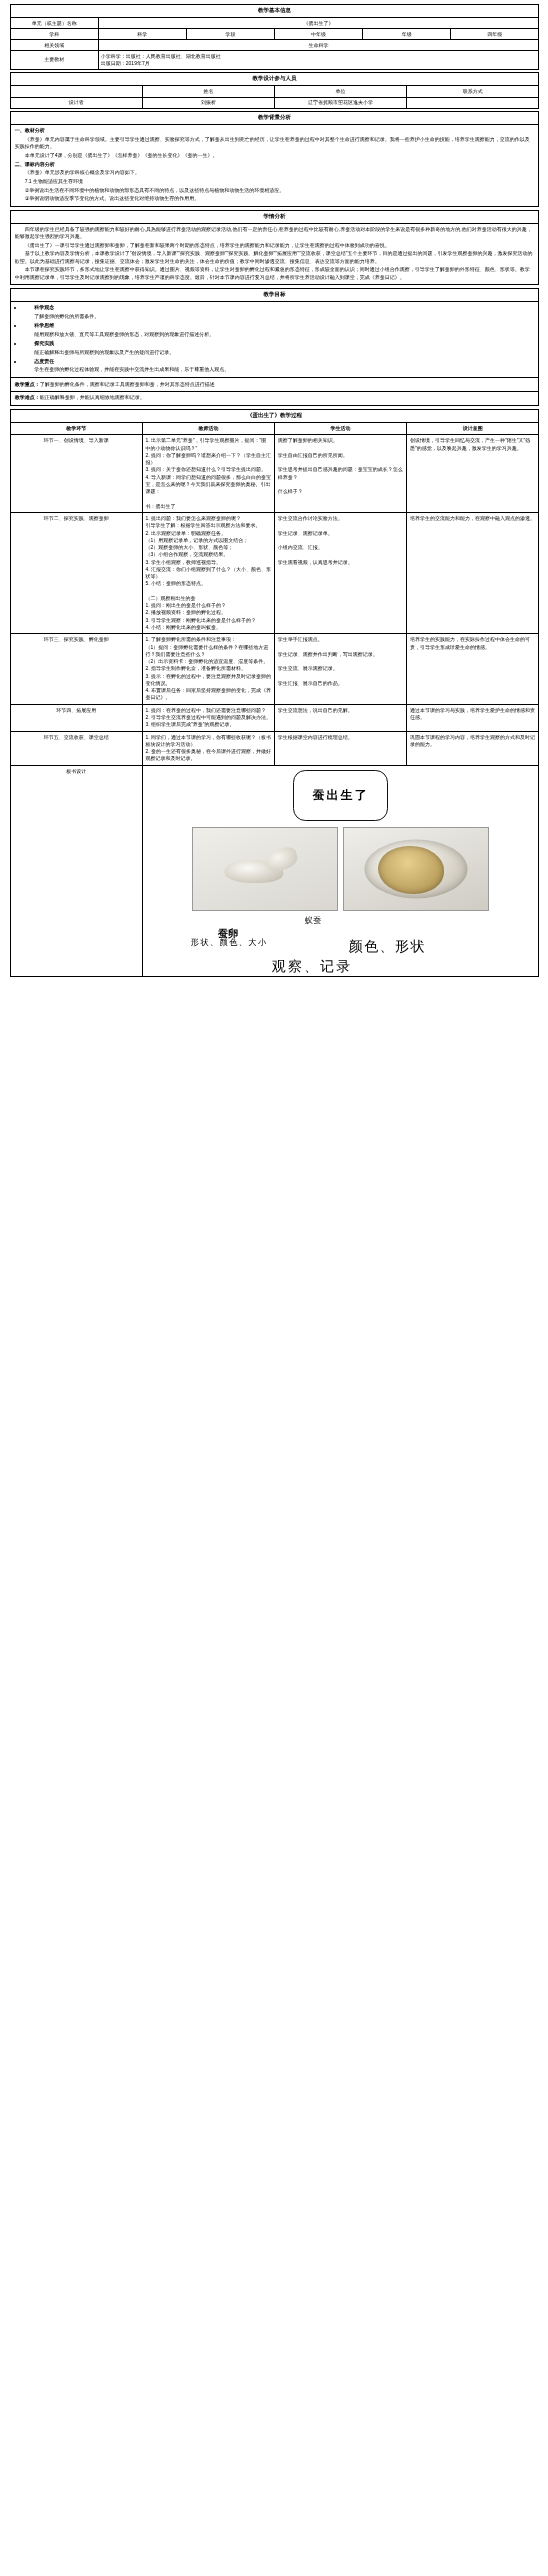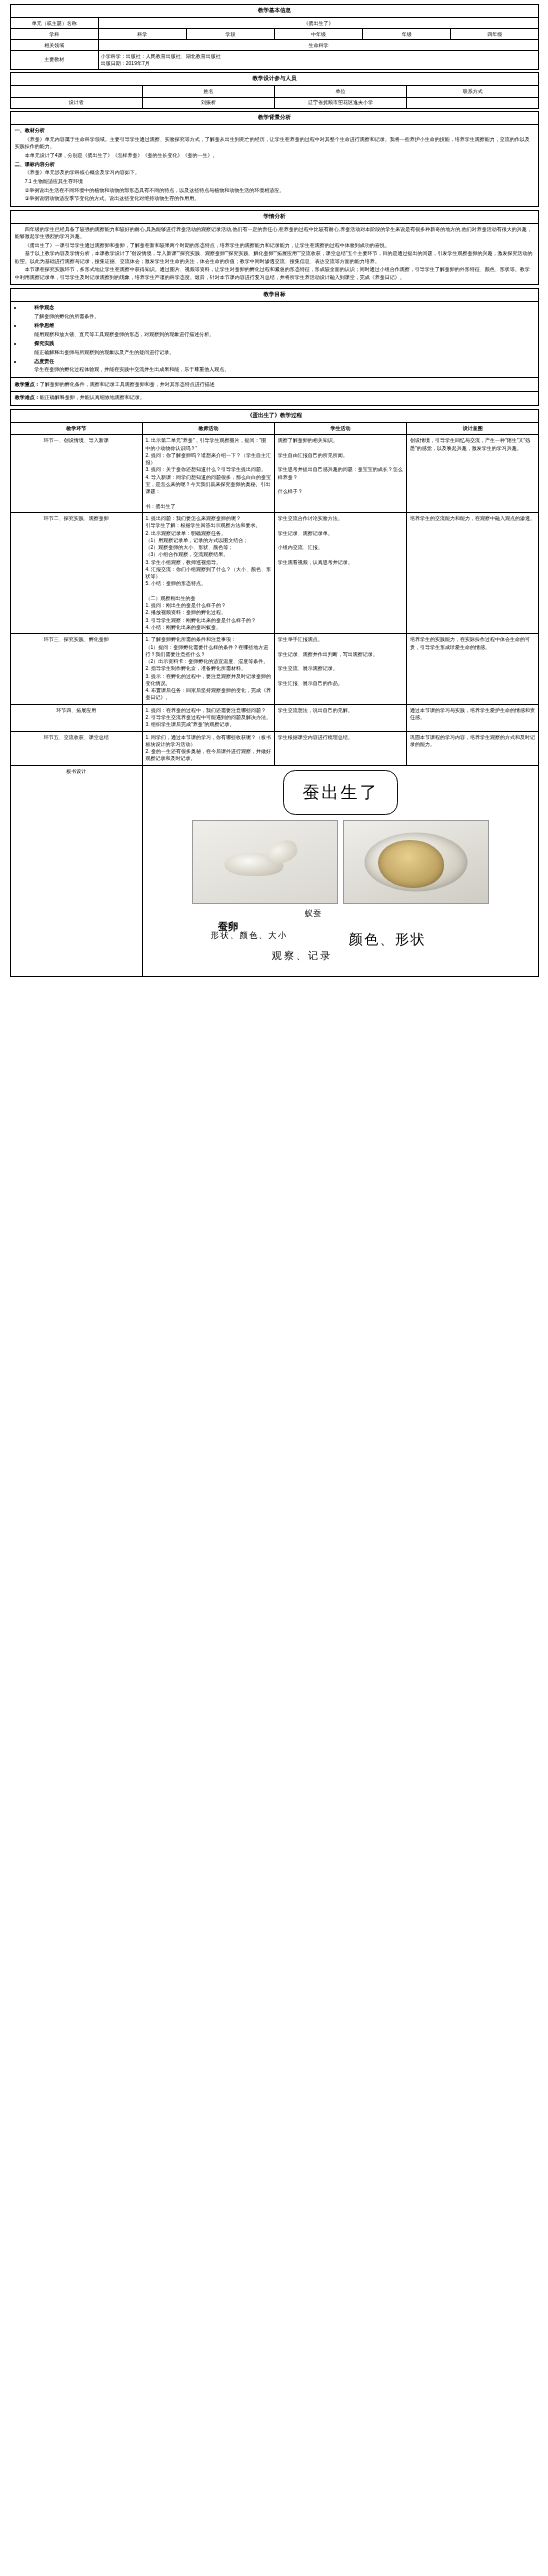--- a/index.html
+++ b/index.html
@@ -17,36 +17,36 @@
   .analysis p.noind{text-indent:0;}
   ul.goals{margin:0;padding-left:9.6px;}
   ul.goals li{font-size:5px;line-height:1.5;list-style:disc;margin:0;}
   .goal-h{font-weight:bold;margin:0;}
   .goal-b{margin:0 0 1.4px 0;text-indent:2em;}
   .proc td{vertical-align:top;padding:2.1px 2.7px;}
   .vmid{vertical-align:middle;}
   .board{height:206px;position:relative;}
   .board-inner{position:absolute;inset:0;display:flex;flex-direction:column;}
   .board-title{text-align:center;margin-top:4.1px;}
-  .board-title span{display:inline-block;border:1.4px solid #111;border-radius:12.3px;padding:9px 18px;font-size:17px;font-weight:normal;letter-spacing:2.1px;font-family:"DejaVu Sans",sans-serif;background:#fff;}
+  .board-title span{display:inline-block;border:1.4px solid #111;border-radius:12.3px;padding:16px 18px;font-size:12px;font-weight:bold;letter-spacing:2.1px;font-family:"DejaVu Sans",sans-serif;background:#fff;}
   .board-imgs{display:flex;gap:5.5px;justify-content:center;margin-top:5.5px;}
   .img-box{width:144px;height:82px;border:0.7px solid #999;background:linear-gradient(160deg,#efeee9,#d9d7d0);position:relative;overflow:hidden;}
   .img-box.two{background:linear-gradient(160deg,#efeee9,#cfccc4);}
   .egg{position:absolute;left:50%;top:50%;transform:translate(-50%,-50%);width:103px;height:59px;border-radius:50%;background:radial-gradient(ellipse at 40% 35%,#fdfcf8,#cfcabd 70%,#b4aea1);box-shadow:inset 0 0 9.6px rgba(0,0,0,.25);}
   .chick{position:absolute;left:46%;top:52%;transform:translate(-50%,-50%);width:66px;height:48px;border-radius:48% 52% 46% 54%;background:radial-gradient(ellipse at 45% 35%,#e9cf8f,#b99e5c 70%,#8e7940);box-shadow:inset 0 0 6.9px rgba(0,0,0,.3);}
   .bird{position:absolute;left:48%;top:50%;transform:translate(-50%,-50%);width:89px;height:48px;}
   .bird:before{content:"";position:absolute;left:6.9px;top:15px;width:59px;height:23px;border-radius:50% 60% 45% 50%;background:radial-gradient(ellipse at 40% 35%,#fbfaf6,#ccc7ba 75%,#aaa395);}
   .bird:after{content:"";position:absolute;left:48px;top:4.1px;width:32px;height:20.6px;border-radius:60% 40% 50% 50%;background:radial-gradient(ellipse at 40% 35%,#f7f5ef,#c6c1b4);transform:rotate(-18deg);}
   .board-hand{flex:1;position:relative;}
   .hand{position:absolute;font-family:"DejaVu Sans",sans-serif;}
   .h1{left:75px;top:15px;font-size:10.3px;font-weight:bold;}
   .h2{left:134px;top:4.1px;font-size:8.2px;margin-left:28px;}
-  .h3{left:68px;top:26px;font-size:8.2px;letter-spacing:1.4px;}
+  .h3{left:48px;top:26px;font-size:8.2px;letter-spacing:1.4px;}
   .h4{left:206px;top:25px;font-size:14px;letter-spacing:1.4px;}
-  .h5{left:129px;top:45px;font-size:10px;letter-spacing:2.1px;}
+  .h5{left:129px;top:45px;font-size:14px;letter-spacing:2.1px;}
 </style>
 </head>
 <body>
 
 <div class="page">
 
   <table class="tb">
     <tbody>
         <tr>
           <td colspan="6" class="sect-title">教学基本信息</td>

